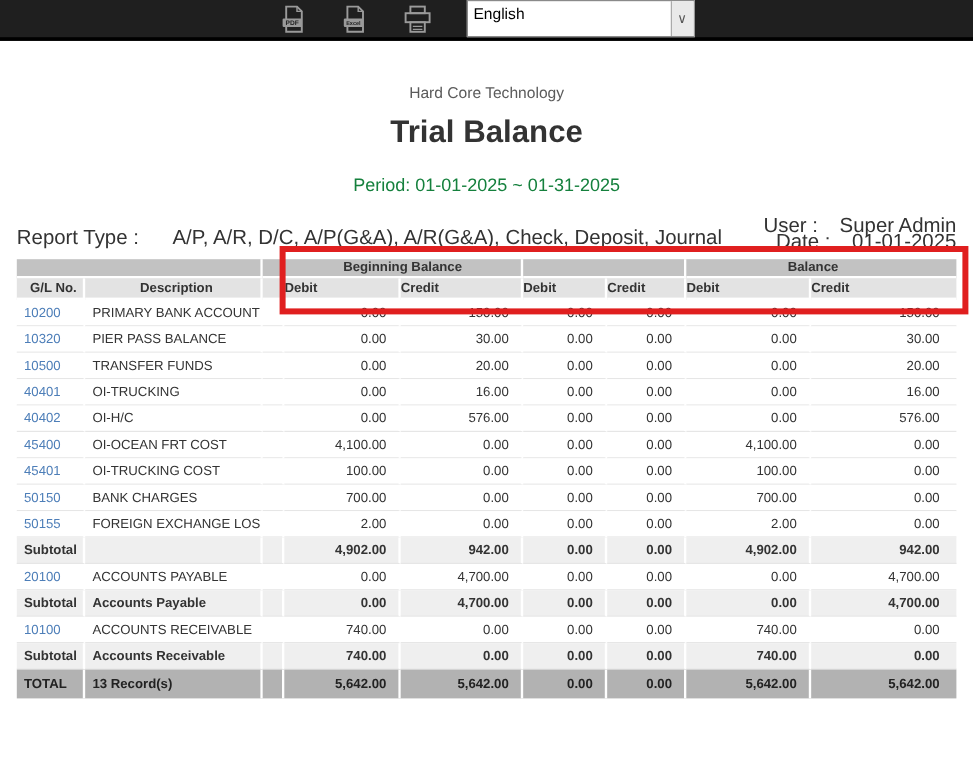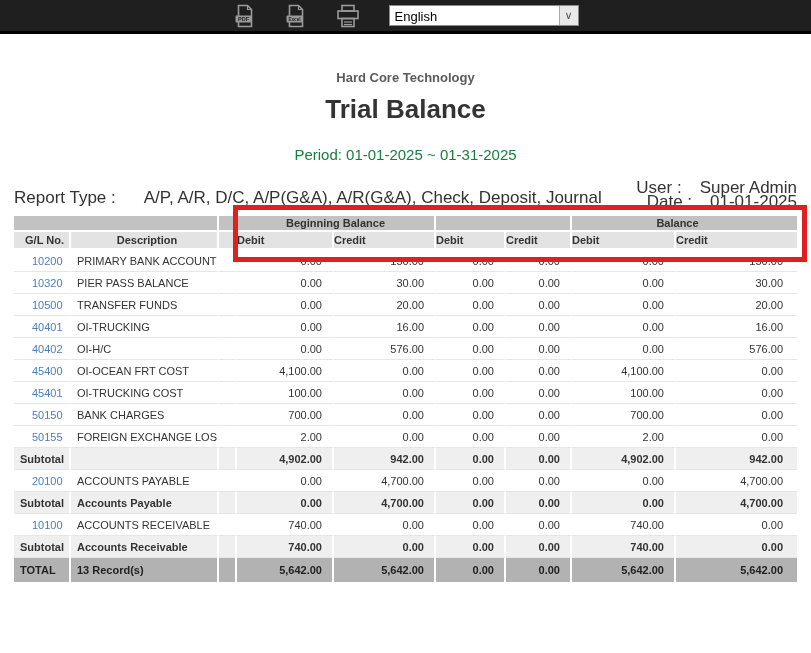--- a/index.html
+++ b/index.html
@@ -8,31 +8,31 @@
     width:811px; height:653px; position:relative; overflow:hidden;
     background:#fff; font-family:"Liberation Sans", sans-serif; color:#333;
   }
   
   .topbar {
     height:34px; background:#1f1f1f; border-bottom:3px solid #000;
     display:flex; align-items:center; justify-content:center; gap:28px;
   }
   .icon-btn { background:none; border:none; padding:0; cursor:pointer; line-height:0; }
   .lang-select {
-    width:190px; height:21px; background:#fff; border:1px solid #8a8a8a;
+    width:190px; height:31px; background:#fff; border:1px solid #8a8a8a;
     display:flex; align-items:stretch; cursor:pointer;
   }
   .lang-select .value { flex:1; font-size:13px; color:#000; padding:3px 0 0 5px; }
   .lang-select .chev {
     width:19px; background:#e9e9e9; border-left:1px solid #aaa;
     display:flex; align-items:center; justify-content:center;
     color:#555; font-size:11px;
   }
   
-  .company { text-align:center; margin-top:36px; font-size:13px; font-weight:bold; color:#5b5b5b; }
+  .company { text-align:center; margin-top:36px; font-size:13px; font-weight:normal; color:#5b5b5b; }
   .title   { text-align:center; margin:9px 0 0 0; font-size:26px; font-weight:bold; color:#333; }
   .period  { text-align:center; margin-top:21px; font-size:15px; color:#15803d; }
   
   .meta { margin:18px 14px 0 14px; display:flex; justify-content:space-between; font-size:17px; }
   .report-type { padding-top:7px; }
   .report-type .lbl { margin-right:28px; }
   .user-date { text-align:right; line-height:14px; }
   .ud-row { display:flex; justify-content:flex-end; gap:18px; }
   .ud-val { min-width:72px; text-align:right; }
   
@@ -45,21 +45,21 @@
   .group-row th { background:#c2c2c2; text-align:center; height:16px; }
   .cols-row th  { background:#e3e3e3; height:18px; }
   th.left { text-align:center; padding-left:6px; }
   th.num  { text-align:left; padding-right:10px; }
   th:last-child { border-right:none; padding-right:14px; }
   tbody td { height:22px; border-bottom:1px solid #e6e6e6; border-right:2px solid #fff; background:#fff; }
   td.gl   { padding-left:6px; }
   td.desc { padding-left:6px; }
   td.num  { text-align:right; padding-right:10px; }
   tbody td:last-child { border-right:none; padding-right:14px; }
-  a.gl-link { color:#4d7eb8; text-decoration:none;margin-left:12px; }
+  a.gl-link { color:#4d7eb8; text-decoration:none; }
   tr.subtotal td { background:#efefef; font-weight:bold; }
   tr.total td { background:#b2b2b2; font-weight:bold; color:#222; height:24px; border-bottom:none; }
   
   .annotation {
     position:absolute; left:233px; top:205px; width:574px; height:57px;
     border:5px solid #e01f1f; pointer-events:none; z-index:10;
   }
 </style>
 </head>
 <body>

